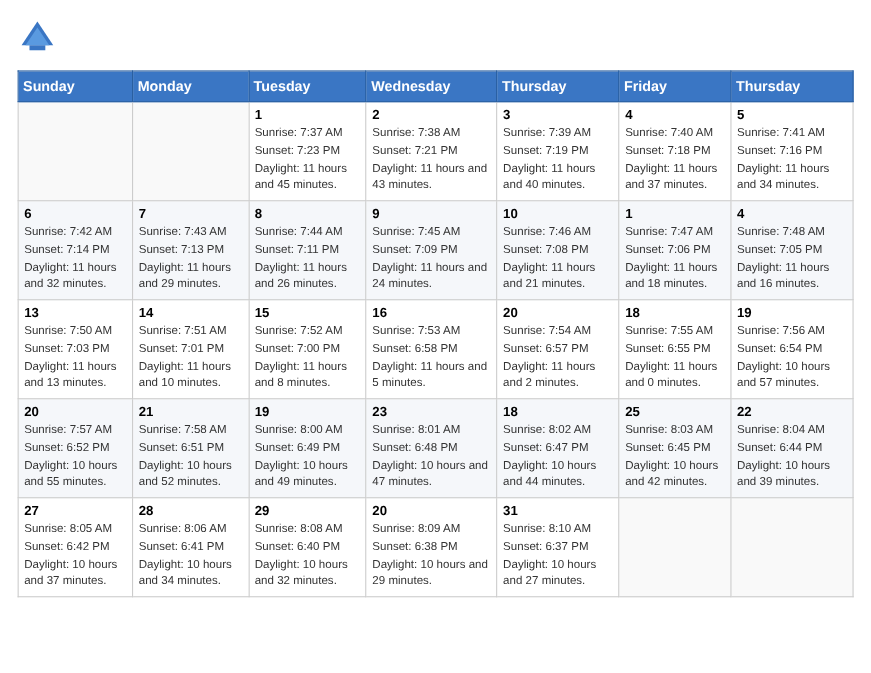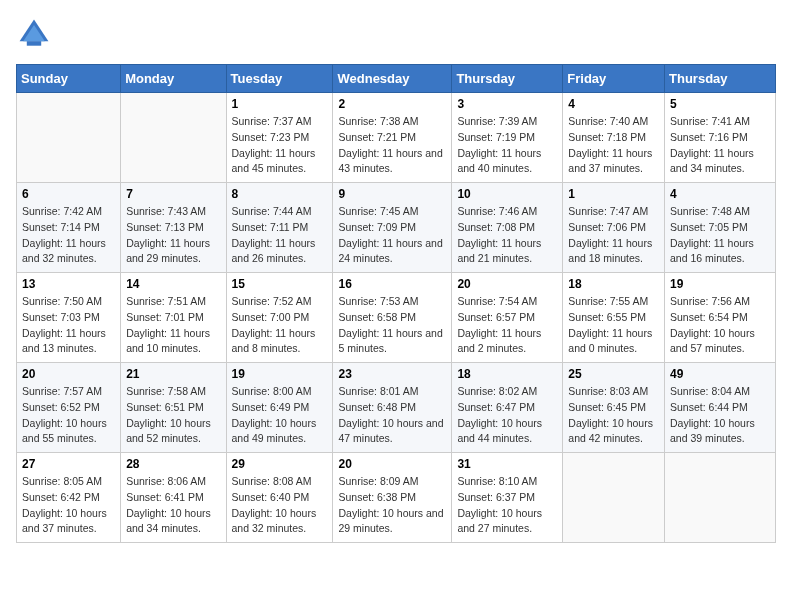--- a/index.html
+++ b/index.html
@@ -223,21 +223,21 @@
         </td>
         <td>
           <span class="day-num">18</span>
           <div class="day-info">Sunrise: 8:02 AM<br>Sunset: 6:47 PM<br>Daylight: 10 hours and 44 minutes.</div>
         </td>
         <td>
           <span class="day-num">25</span>
           <div class="day-info">Sunrise: 8:03 AM<br>Sunset: 6:45 PM<br>Daylight: 10 hours and 42 minutes.</div>
         </td>
         <td>
-          <span class="day-num">49</span>
+          <span class="day-num">22</span>
           <div class="day-info">Sunrise: 8:04 AM<br>Sunset: 6:44 PM<br>Daylight: 10 hours and 39 minutes.</div>
         </td>
       </tr>
       <tr>
         <td>
           <span class="day-num">27</span>
           <div class="day-info">Sunrise: 8:05 AM<br>Sunset: 6:42 PM<br>Daylight: 10 hours and 37 minutes.</div>
         </td>
         <td>
           <span class="day-num">28</span>

